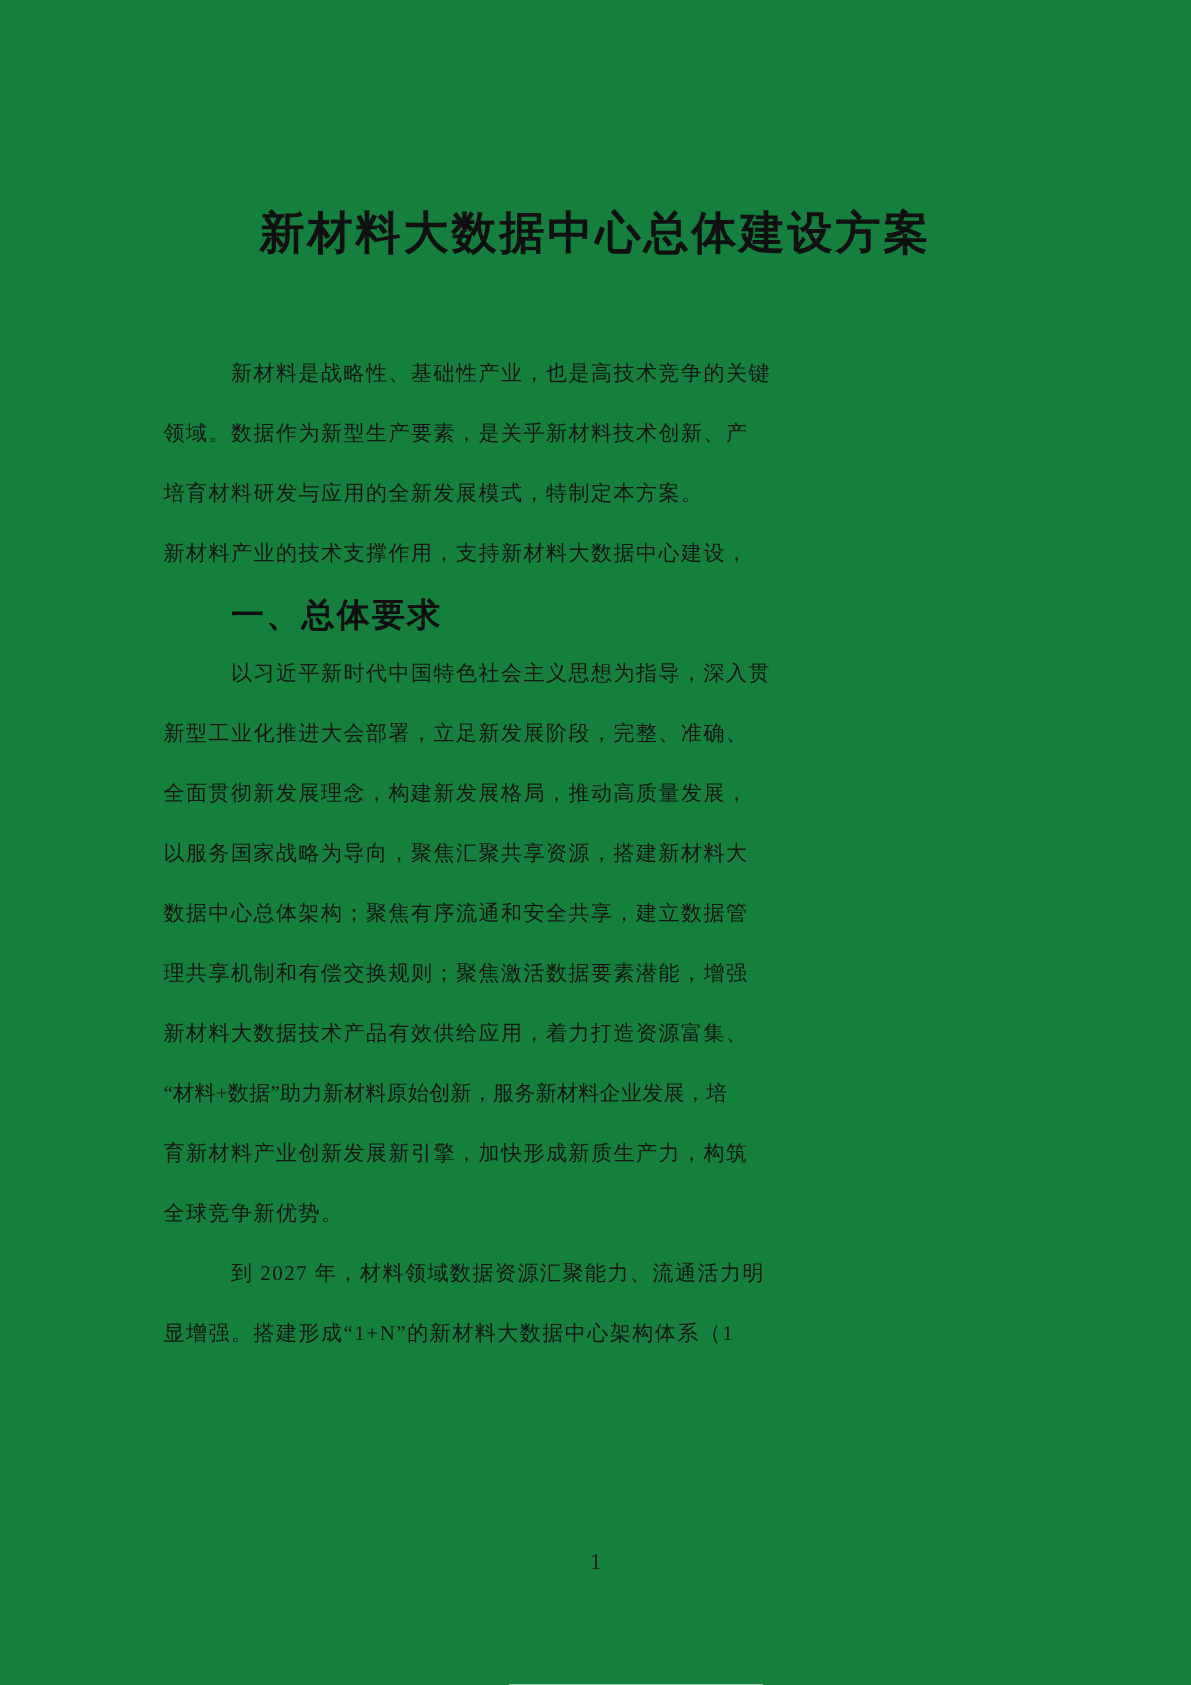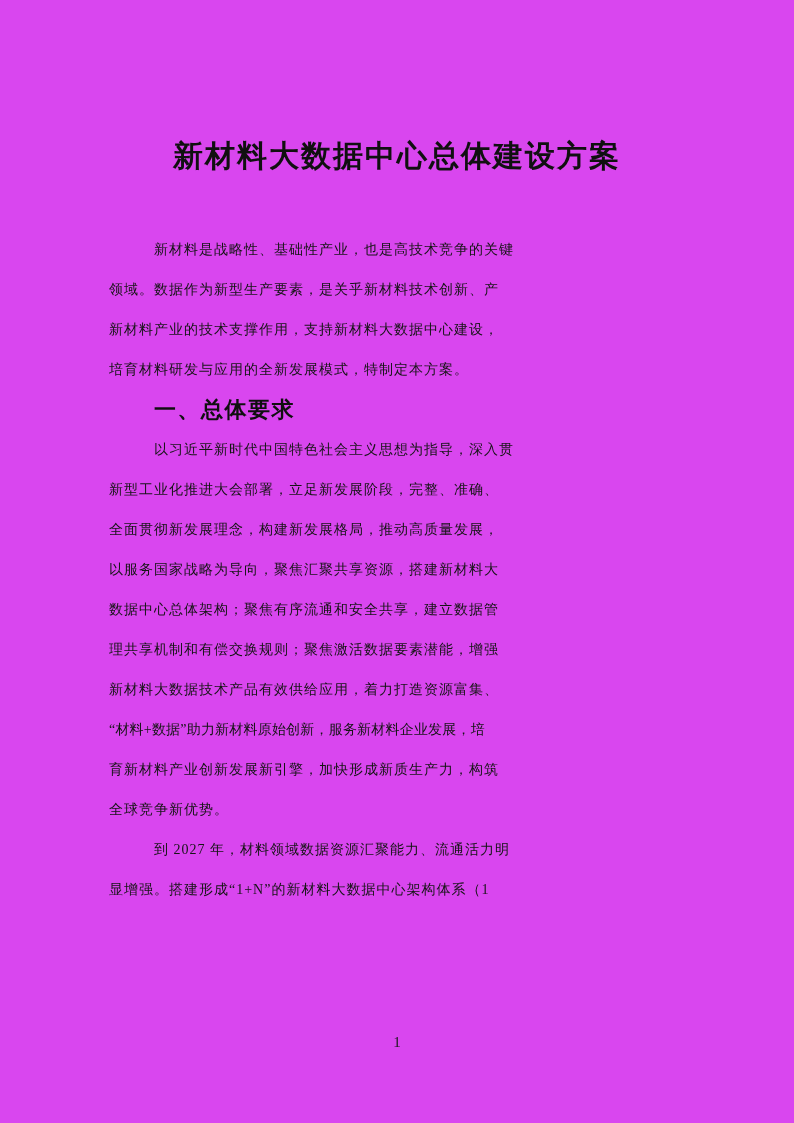--- a/index.html
+++ b/index.html
@@ -4,21 +4,21 @@
 <style>
   html, body {
     margin: 0;
     padding: 0;
     background: #ffffff;
   }
   .page {
     position: relative;
     width: 794px;
     height: 1123px;
-    background: #d946ef;
+    background: #15803d;
     overflow: hidden;
     font-family: "Liberation Serif", "DejaVu Serif", serif;
     color: #141414;
   }
   .doc-title {
     position: absolute;
     top: 134px;
     left: 0;
     width: 794px;
     margin: 0;
@@ -78,22 +78,22 @@
 <body>
 
 <div class="page">
 
   <h1 class="doc-title">新材料大数据中心总体建设方案</h1>
 
   <div class="text-block">
 
     <div class="line first">新材料是战略性、基础性产业，也是高技术竞争的关键</div>
     <div class="line">领域。数据作为新型生产要素，是关乎新材料技术创新、产</div>
+    <div class="line">培育材料研发与应用的全新发展模式，特制定本方案。</div>
     <div class="line">新材料产业的技术支撑作用，支持新材料大数据中心建设，</div>
-    <div class="line">培育材料研发与应用的全新发展模式，特制定本方案。</div>
 
     <h2 class="section-heading">一、总体要求</h2>
 
     <div class="line first">以习近平新时代中国特色社会主义思想为指导，深入贯</div>
     <div class="line">新型工业化推进大会部署，立足新发展阶段，完整、准确、</div>
     <div class="line">全面贯彻新发展理念，构建新发展格局，推动高质量发展，</div>
     <div class="line">以服务国家战略为导向，聚焦汇聚共享资源，搭建新材料大</div>
     <div class="line">数据中心总体架构；聚焦有序流通和安全共享，建立数据管</div>
     <div class="line">理共享机制和有偿交换规则；聚焦激活数据要素潜能，增强</div>
     <div class="line">新材料大数据技术产品有效供给应用，着力打造资源富集、</div>

